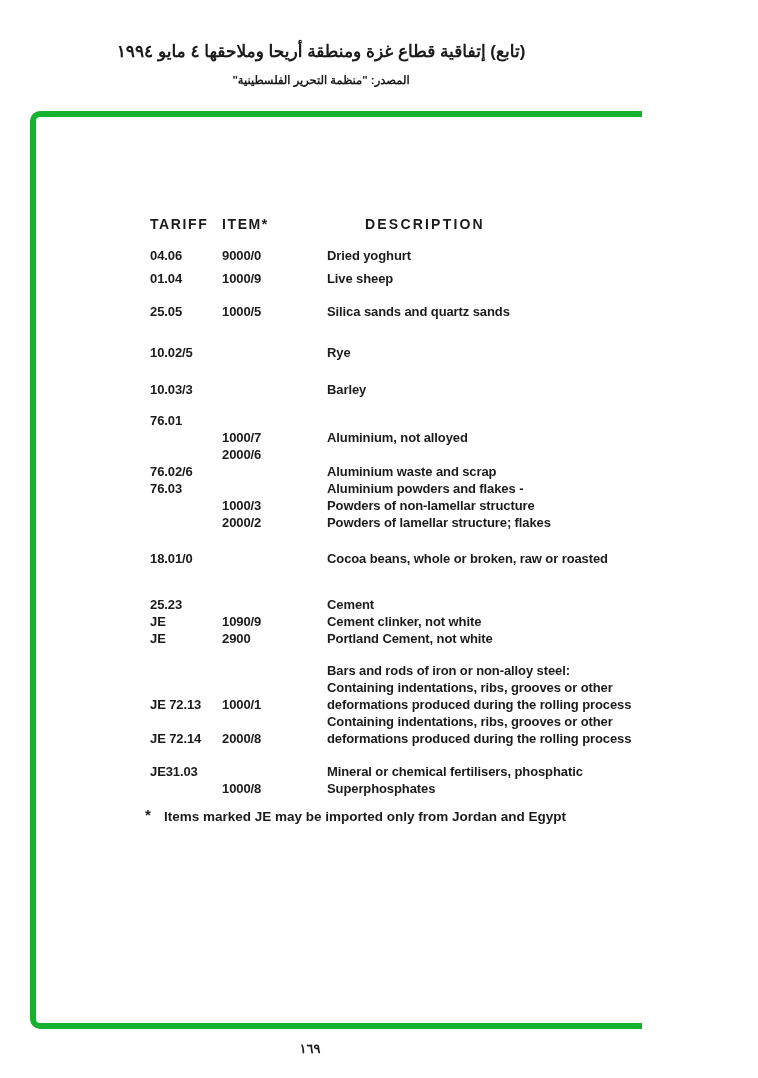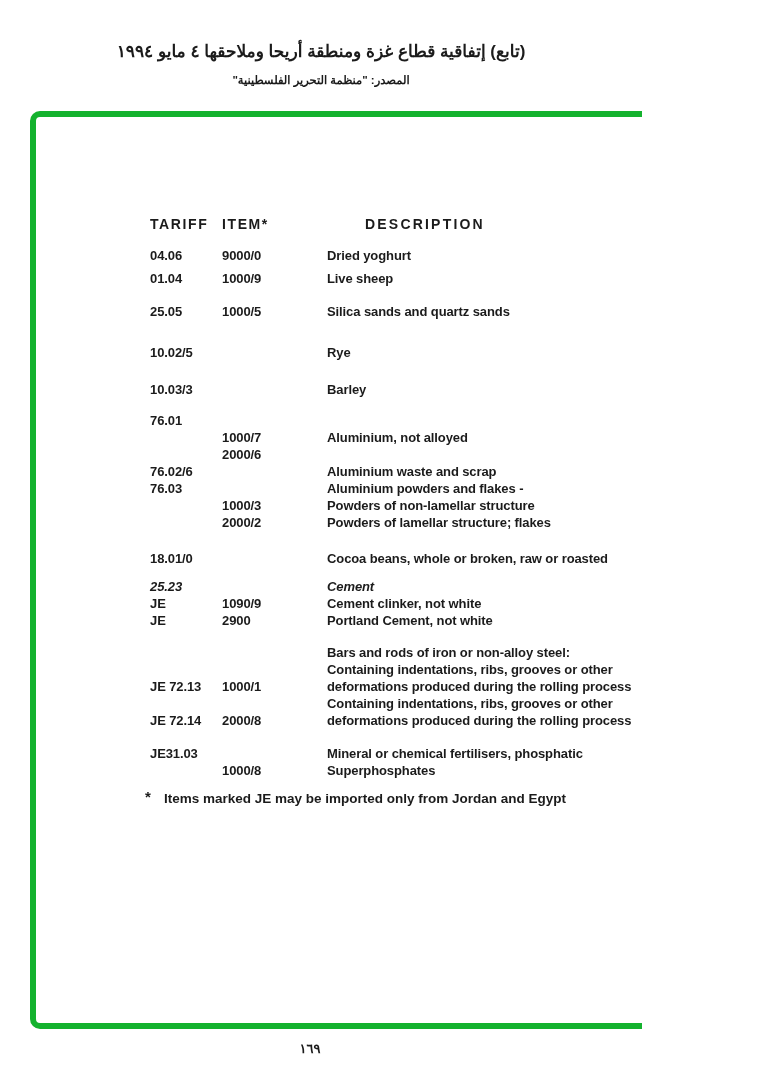--- a/index.html
+++ b/index.html
@@ -128,21 +128,21 @@
         <div class="trow">
     <span class="c-tariff"></span>
     <span class="c-item">2000/2</span>
     <span class="c-desc">Powders of lamellar structure; flakes</span>
   </div>
         <div class="trow" style="margin-top: 19px;">
     <span class="c-tariff">18.01/0</span>
     <span class="c-item"></span>
     <span class="c-desc">Cocoa beans, whole or broken, raw or roasted</span>
   </div>
-        <div class="trow" style="margin-top: 11px; font-style: italic;">
+        <div class="trow" style="margin-top: 29px;">
     <span class="c-tariff">25.23</span>
     <span class="c-item"></span>
     <span class="c-desc">Cement</span>
   </div>
         <div class="trow">
     <span class="c-tariff">JE</span>
     <span class="c-item">1090/9</span>
     <span class="c-desc">Cement clinker, not white</span>
   </div>
         <div class="trow">

